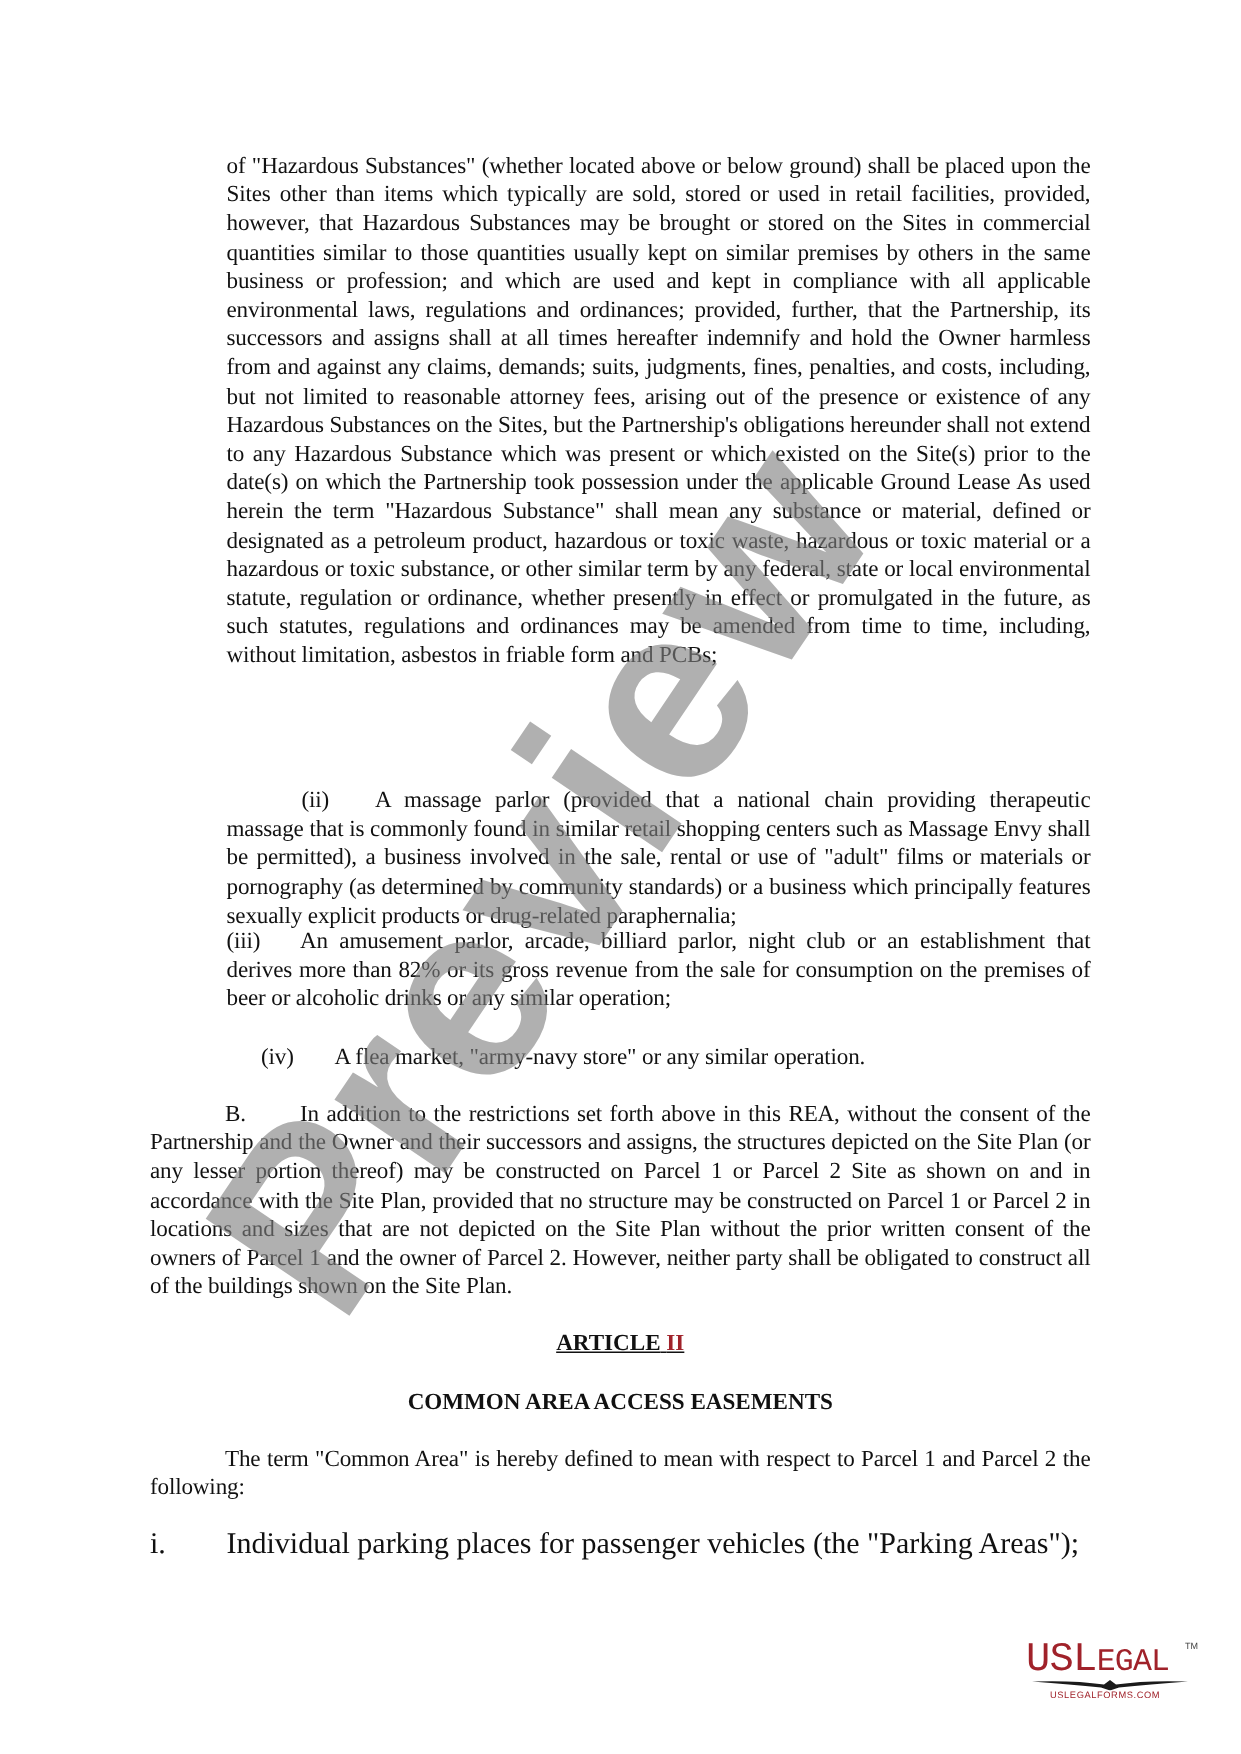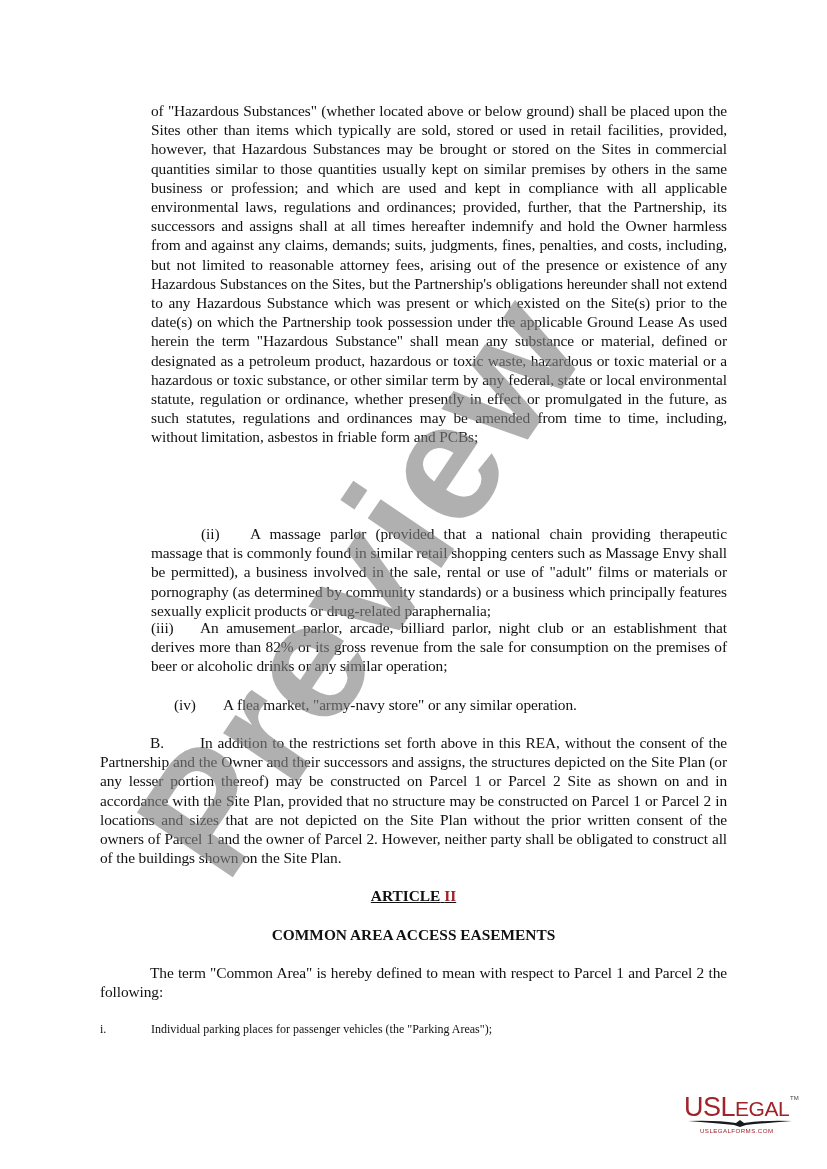--- a/index.html
+++ b/index.html
@@ -54,21 +54,21 @@
     text-decoration: underline;
     margin-top: 25px;
   }
   .article-num {
     color: #a0222a;
   }
   .list-item {
     position: absolute;
     left: 100px;
     width: 627px;
-    font-size: 12px;
+    font-size: 20px;
     line-height: 19.2px;
   }
   .list-item .marker {
     display: inline-block;
     width: 51px;
   }
   
   .watermark {
     position: absolute;
     left: 360px;
@@ -88,21 +88,21 @@
     position: absolute;
     left: 684px;
     top: 1093px;
     width: 116px;
     height: 44px;
   }
   .logo-text {
     position: absolute;
     left: 0;
     top: 0;
-    font-family: Liberation Sans, sans-serif;
+    font-family: Liberation Mono, monospace;
     color: #a0222a;
     font-size: 27px;
     line-height: 28px;
     letter-spacing: -0.5px;
     white-space: nowrap;
   }
   .logo-text .small-caps {
     font-size: 21px;
   }
   .logo-tm {

